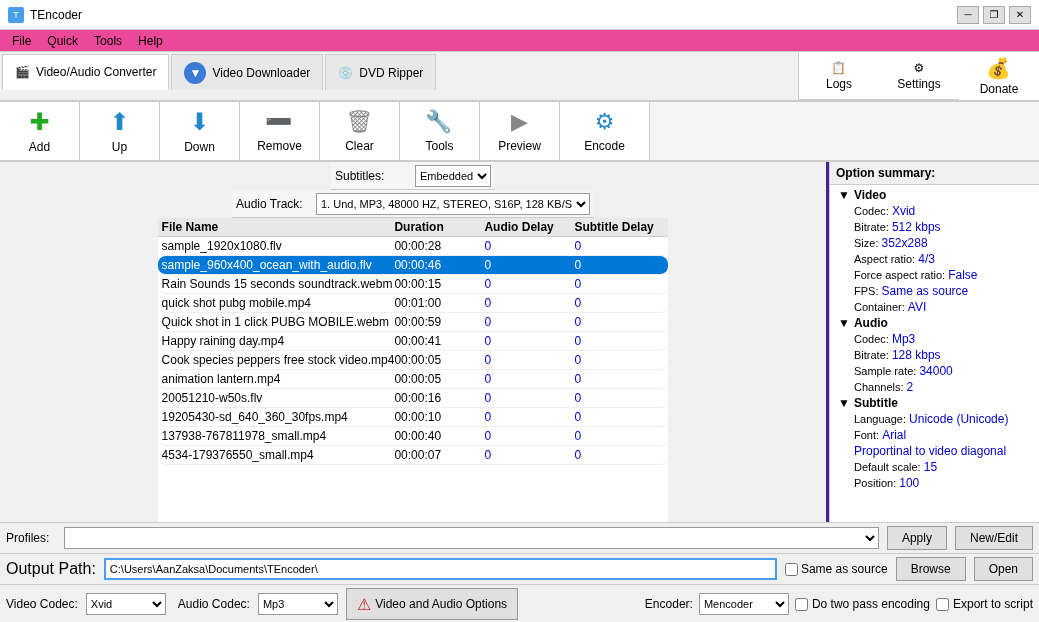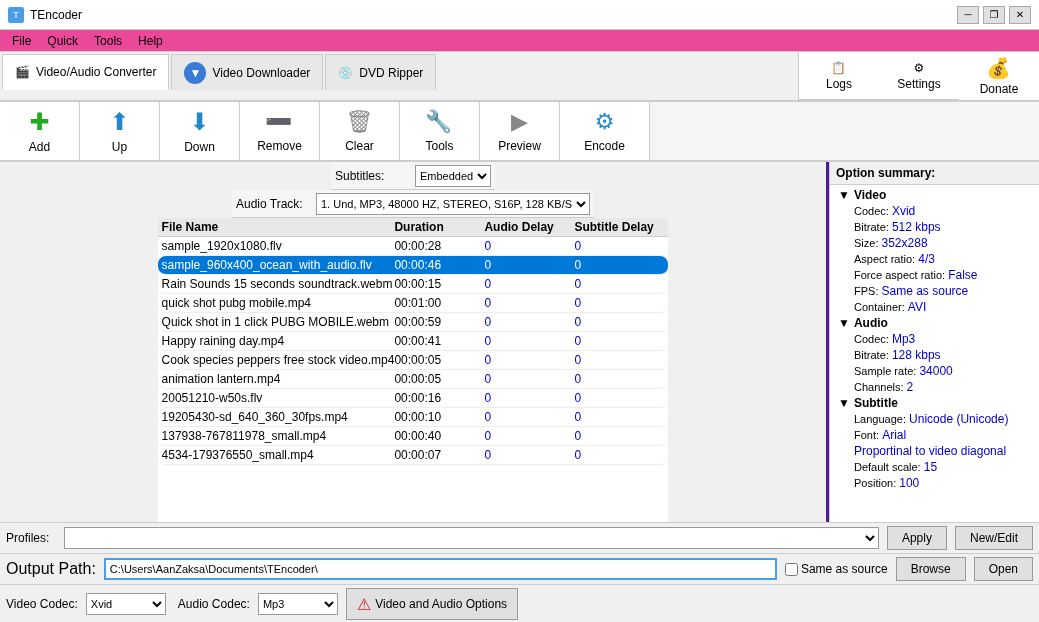--- a/index.html
+++ b/index.html
@@ -343,15 +343,29 @@
       <option>Xvid</option>
     </select>
     <span class="codec-label" style="margin-left:4px;">Audio Codec:</span>
     <select class="codec-select">
       <option>Mp3</option>
     </select>
     <button class="video-audio-btn">
       <span style="color:#cc2222; font-size:16px;">⚠</span>
       <span>Video and Audio Options</span>
     </button>
+    <div class="encoder-group">
+      <span class="enc-label">Encoder:</span>
+      <select class="enc-select">
+        <option>Mencoder</option>
+      </select>
+      <label class="check-label">
+        <input type="checkbox" style="">
+        <span>Do two pass encoding</span>
+      </label>
+      <label class="check-label">
+        <input type="checkbox" style="">
+        <span>Export to script</span>
+      </label>
+    </div>
   </div>
 
 </div>
 
 </body></html>

